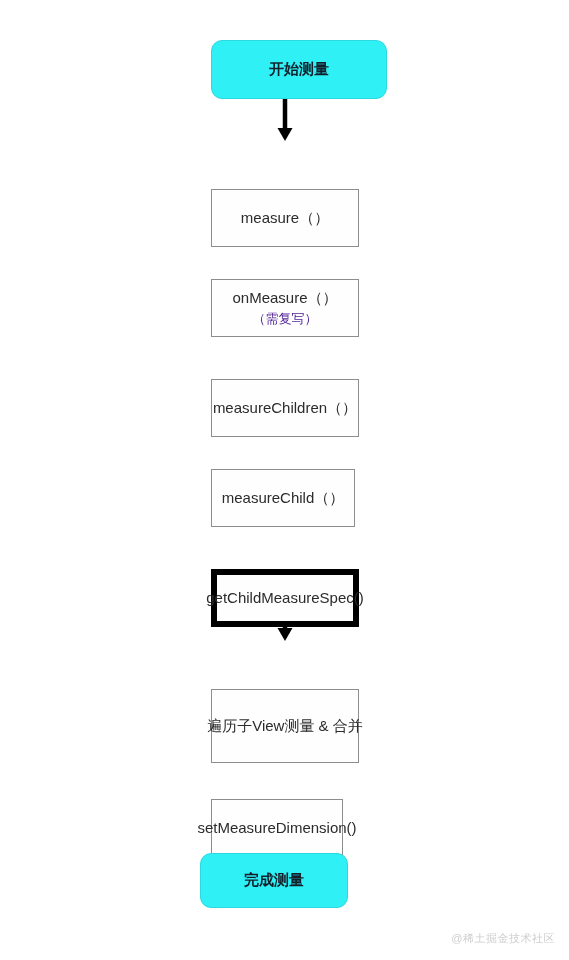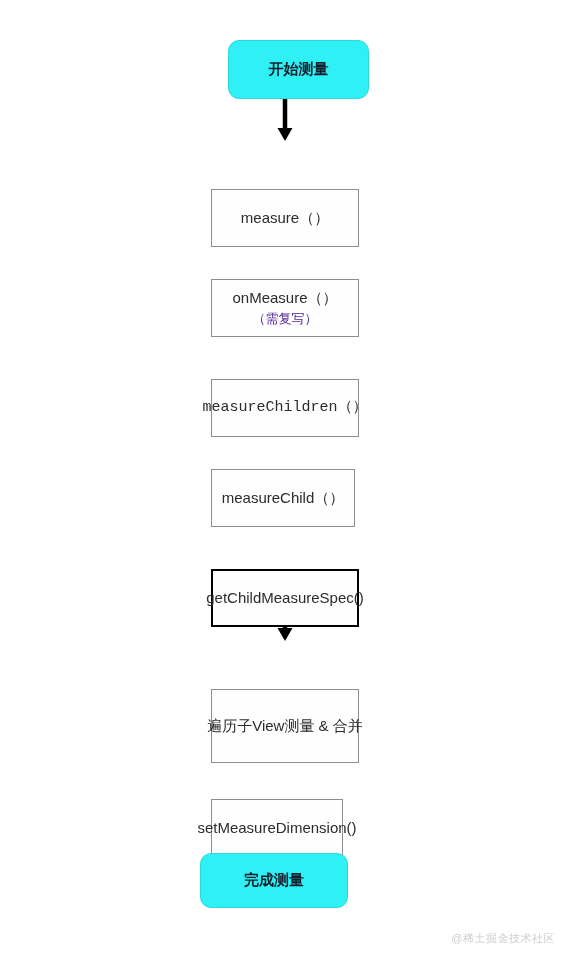--- a/index.html
+++ b/index.html
@@ -48,21 +48,21 @@
 
   .node-process {
     background: #fefefe;
     border: 1px solid #8d8d8d;
     color: #2b2b2b;
     font-size: 15px;
     margin-top: 48px;
   }
 
   .node-process.strong {
-    border: 2px solid #000000;
+    border: 6px solid #000000;
   }
 
   .node-terminal {
     background: #2ff0f5;
     border: 1px solid #2bd9de;
     border-radius: 11px;
     color: #13202c;
     font-size: 15px;
     font-weight: 700;
   }
@@ -126,31 +126,31 @@
         <line x1="285" y1="699" x2="285" y2="739" stroke="#000000" stroke-width="4.5"></line>
         <polygon points="277.5,738 292.5,738 285,751" fill="#000000"></polygon>
       </g>
       <g>
         <line x1="285" y1="809" x2="285" y2="841" stroke="#000000" stroke-width="4.5"></line>
         <polygon points="277.5,840 292.5,840 285,853" fill="#000000"></polygon>
       </g>
     </svg>
 
   <div id="node-layer">
-      <div class="node node-terminal" style="left: 228px; top: 40px; width: 141px; height: 59px;">
+      <div class="node node-terminal" style="left: 211px; top: 40px; width: 176px; height: 59px;">
         <span class="node-label">开始测量</span>
       </div>
       <div class="node node-process" style="left: 211px; top: 141px; width: 148px; height: 58px;">
         <span class="node-label">measure（）</span>
       </div>
       <div class="node node-process" style="left: 211px; top: 231px; width: 148px; height: 58px;">
         <span class="node-label">onMeasure（）</span>
         <span class="node-sublabel">（需复写）</span>
       </div>
-      <div class="node node-process" style="left: 211px; top: 331px; width: 148px; height: 58px; font-family: Liberation Mono, monospace;">
+      <div class="node node-process" style="left: 211px; top: 331px; width: 148px; height: 58px;">
         <span class="node-label">measureChildren（）</span>
       </div>
       <div class="node node-process" style="left: 211px; top: 421px; width: 144px; height: 58px;">
         <span class="node-label">measureChild（）</span>
       </div>
       <div class="node node-process strong" style="left: 211px; top: 521px; width: 148px; height: 58px;">
         <span class="node-label">getChildMeasureSpec()</span>
       </div>
       <div class="node node-process" style="left: 211px; top: 641px; width: 148px; height: 74px;">
         <span class="node-label">遍历子View测量 &amp; 合并</span>

